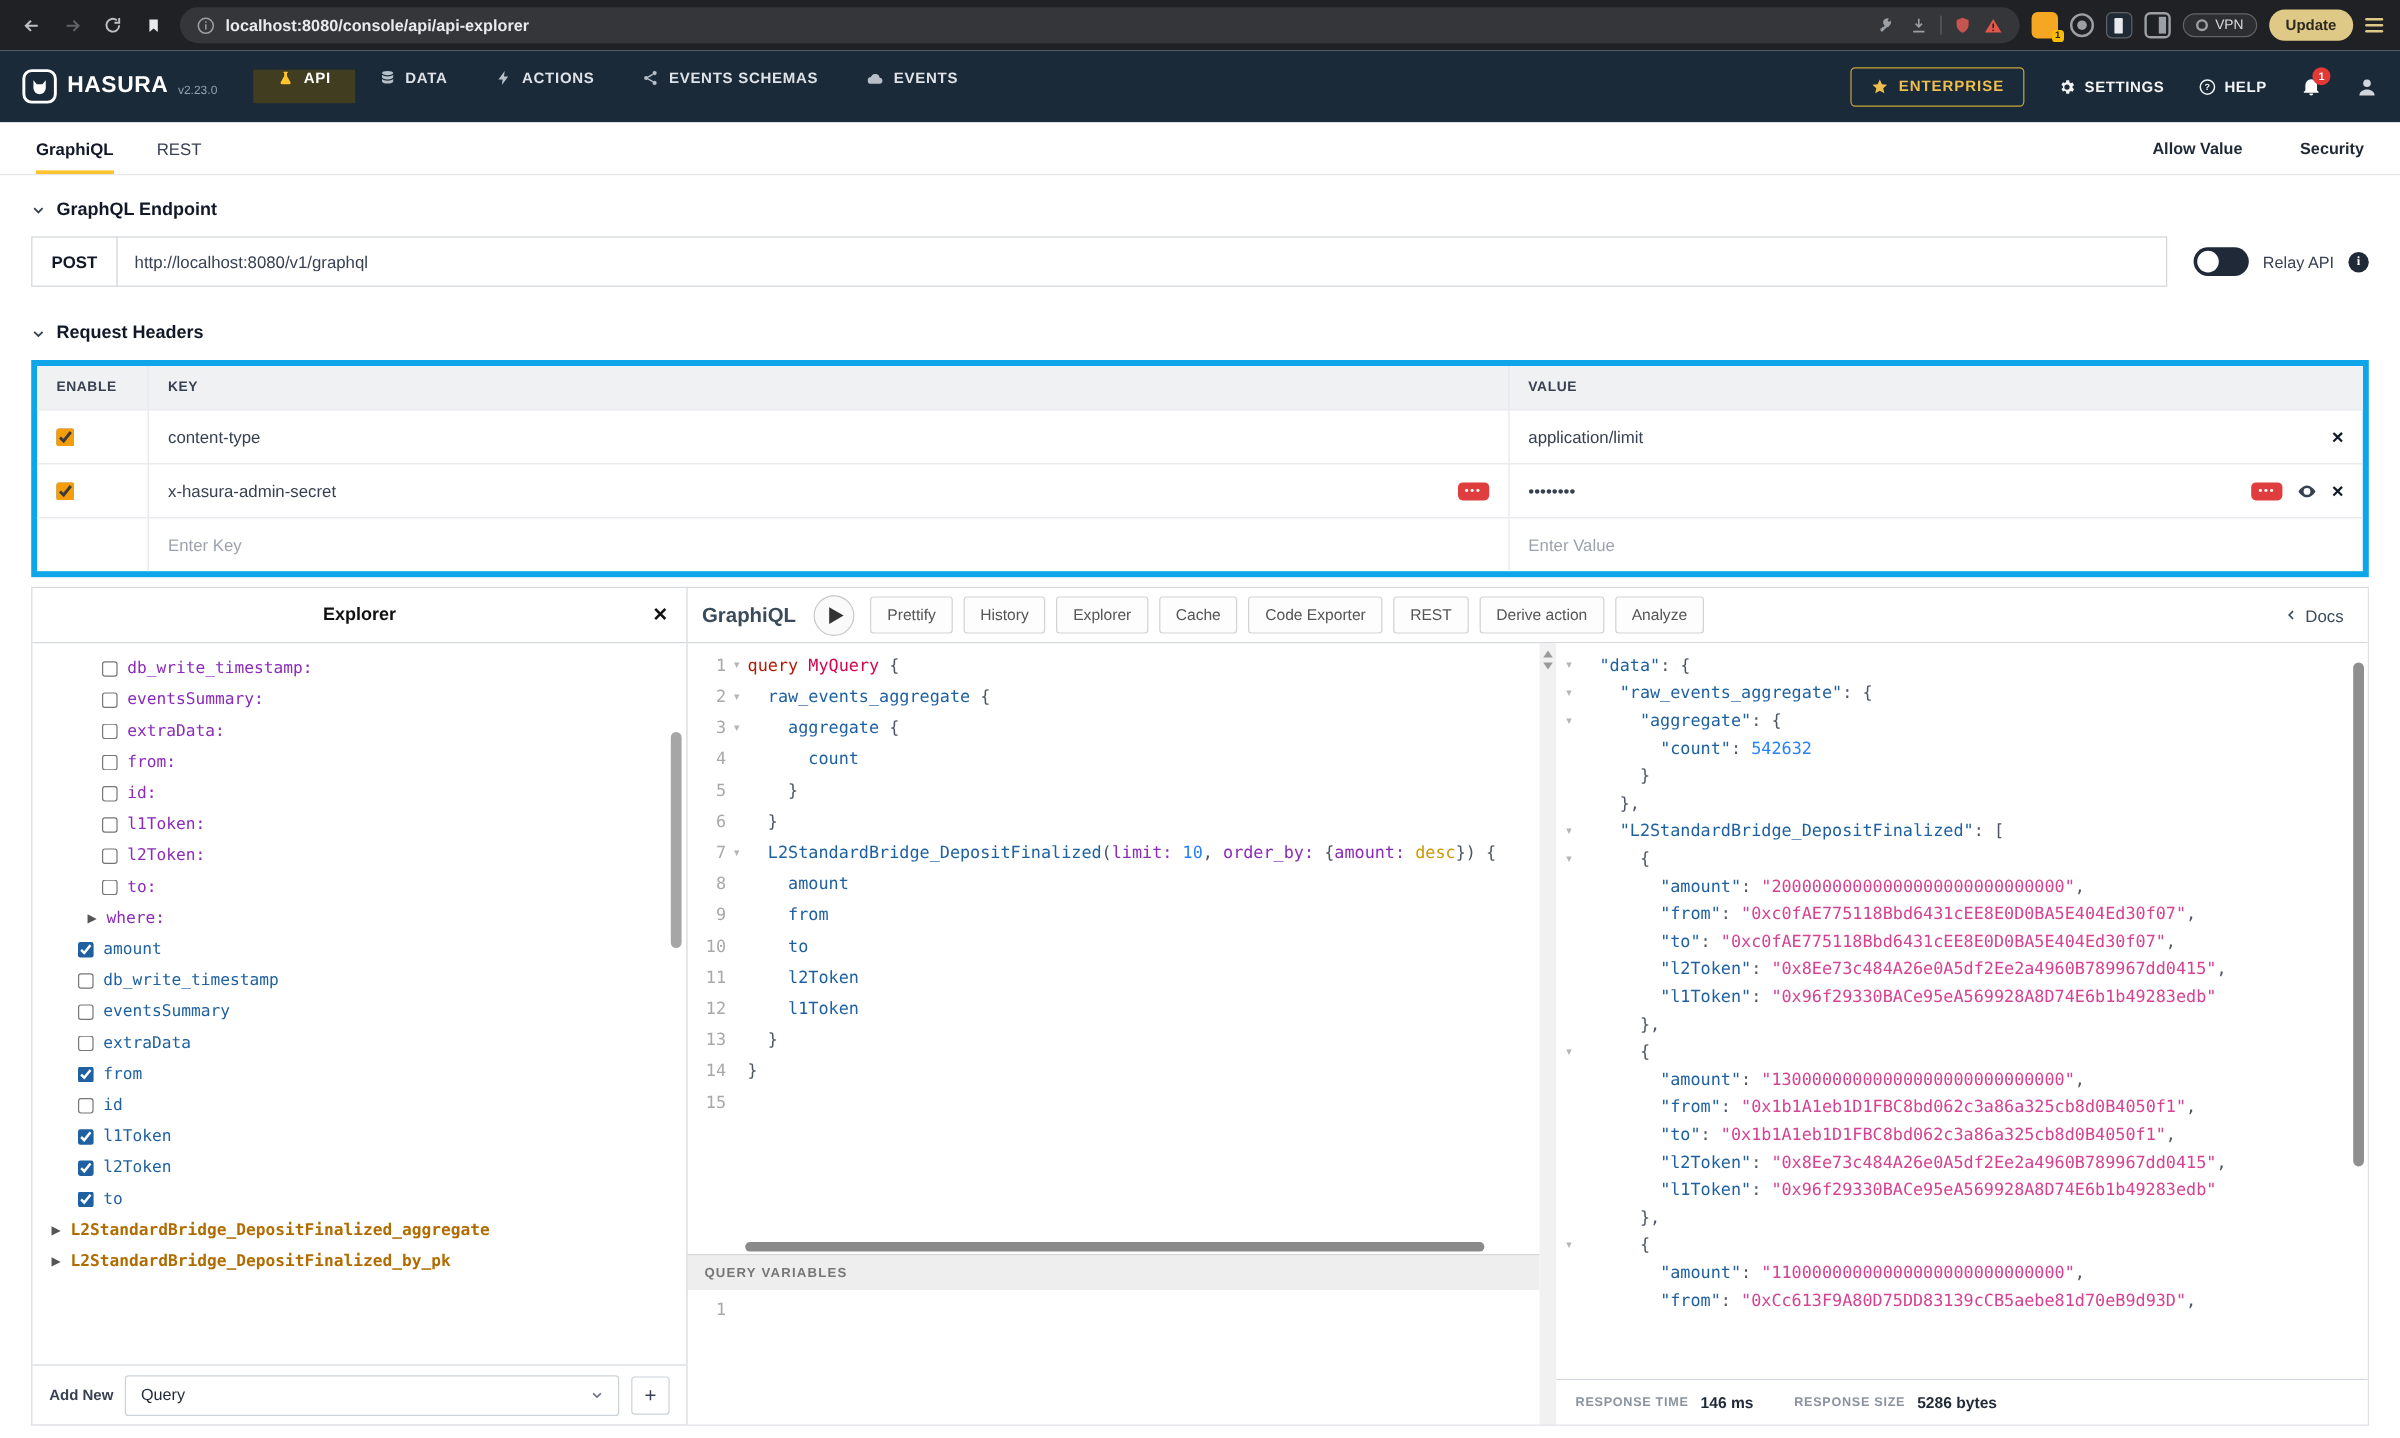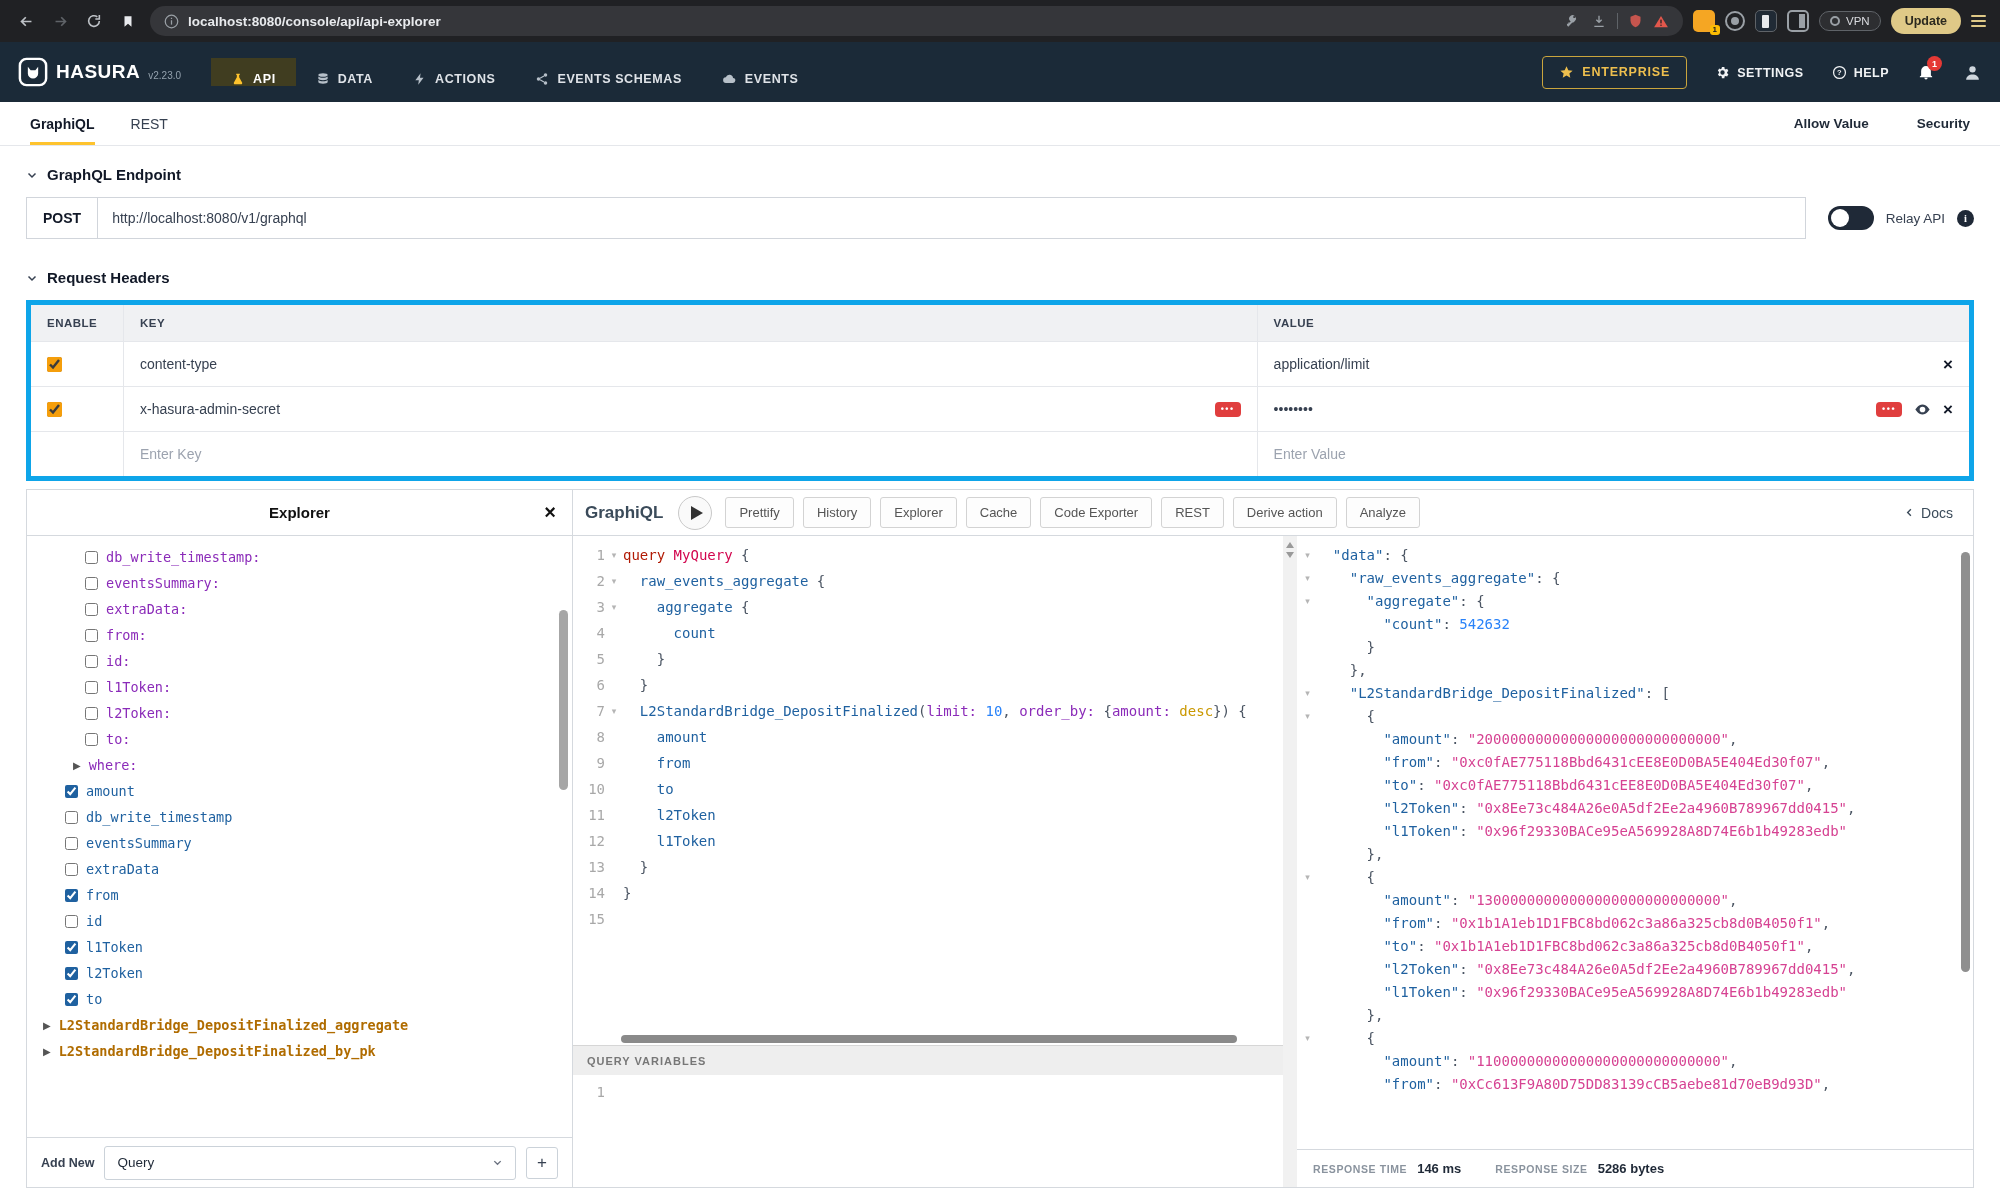--- a/index.html
+++ b/index.html
@@ -23,21 +23,21 @@
   .update-btn{background:#dfc987;color:#2c2a1f;font-size:12.5px;font-weight:bold;border:none;border-radius:13px;padding:6px 14px}
   .menu-bars{display:flex;flex-direction:column;gap:3px}
   .menu-bars i{display:block;width:15px;height:2px;background:#dfc987;border-radius:1px}
 
   
   .hnav{height:60px;background:#1b2a38;display:flex;align-items:center;padding:16px 18px;color:#fff;flex:0 0 auto}
   .brand{display:flex;align-items:flex-end;gap:8px;margin-right:30px}
   .brand-name{font-weight:bold;font-size:19px;letter-spacing:.5px;line-height:30px}
   .brand-ver{font-size:10px;color:#93a1ad;line-height:22px}
   .nav-items{display:flex;height:100%}
-  .nav-item{display:flex;align-items:flex-end;gap:8px;padding:0 20px;font-size:12.5px;font-weight:bold;letter-spacing:.6px;color:#dfe3e8;cursor:pointer}
+  .nav-item{display:flex;align-items:flex-start;gap:8px;padding:0 20px;font-size:12.5px;font-weight:bold;letter-spacing:.6px;color:#dfe3e8;cursor:pointer}
   .nav-item .ni-icon{display:flex;color:#b7c0c9}
   .nav-item.active{background:#403d20;color:#fff}
   .nav-item.active .ni-icon{color:#fec32d}
   .nav-right{margin-left:auto;display:flex;align-items:center;gap:28px}
   .enterprise{display:flex;align-items:center;gap:8px;border:1.5px solid #caa53d;color:#eebf4e;font-size:12.5px;font-weight:bold;letter-spacing:.8px;border-radius:4px;padding:8px 16px}
   .nav-link{display:flex;align-items:flex-end;gap:7px;font-size:12.5px;font-weight:bold;letter-spacing:.5px;color:#f1f3f5}
   .bell-wrap{position:relative;display:flex}
   .bell-badge{position:absolute;top:-7px;right:-7px;background:#e53935;color:#fff;border-radius:50%;min-width:15px;height:15px;font-size:9px;display:flex;align-items:center;justify-content:center;font-weight:bold}
 
   

